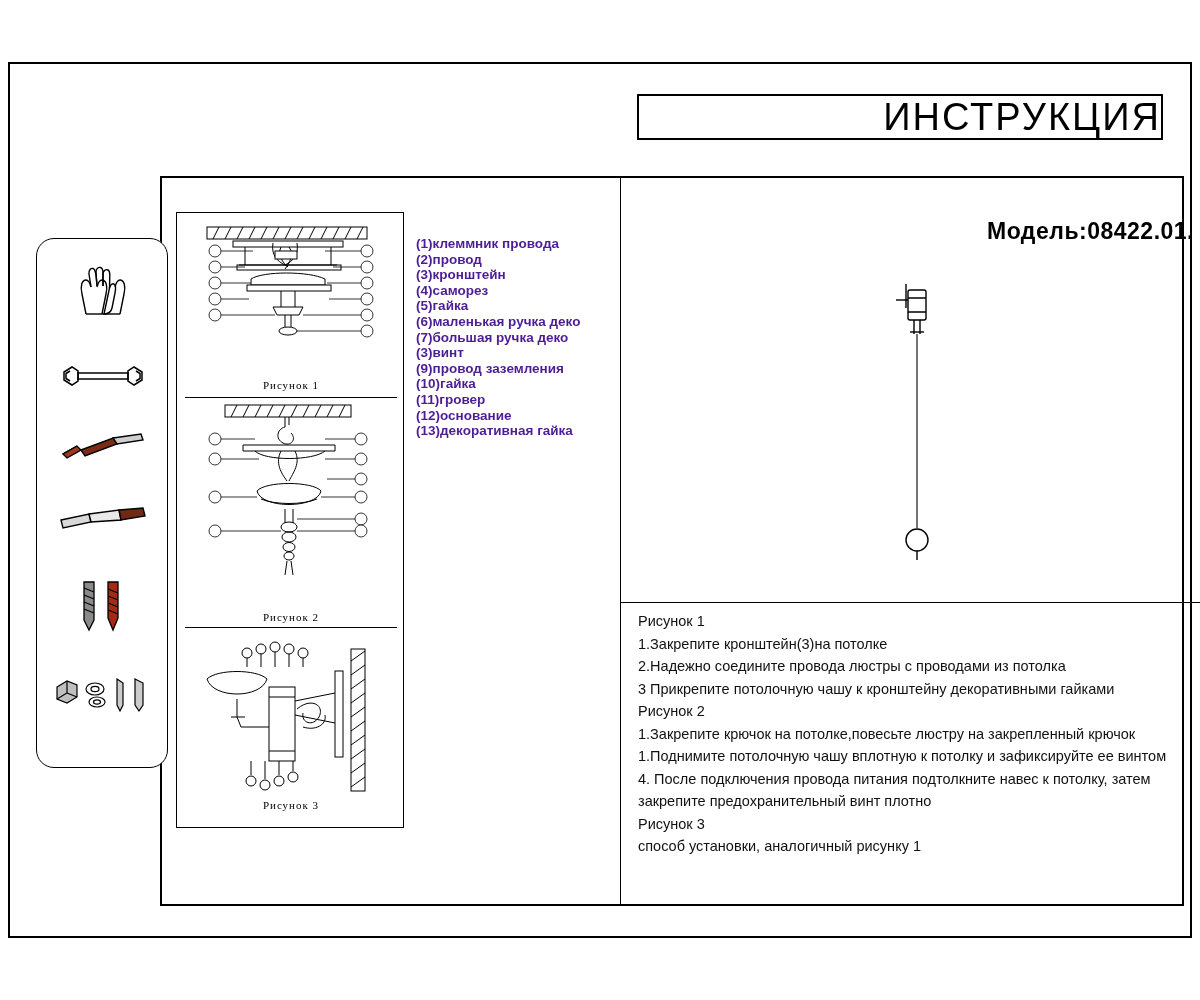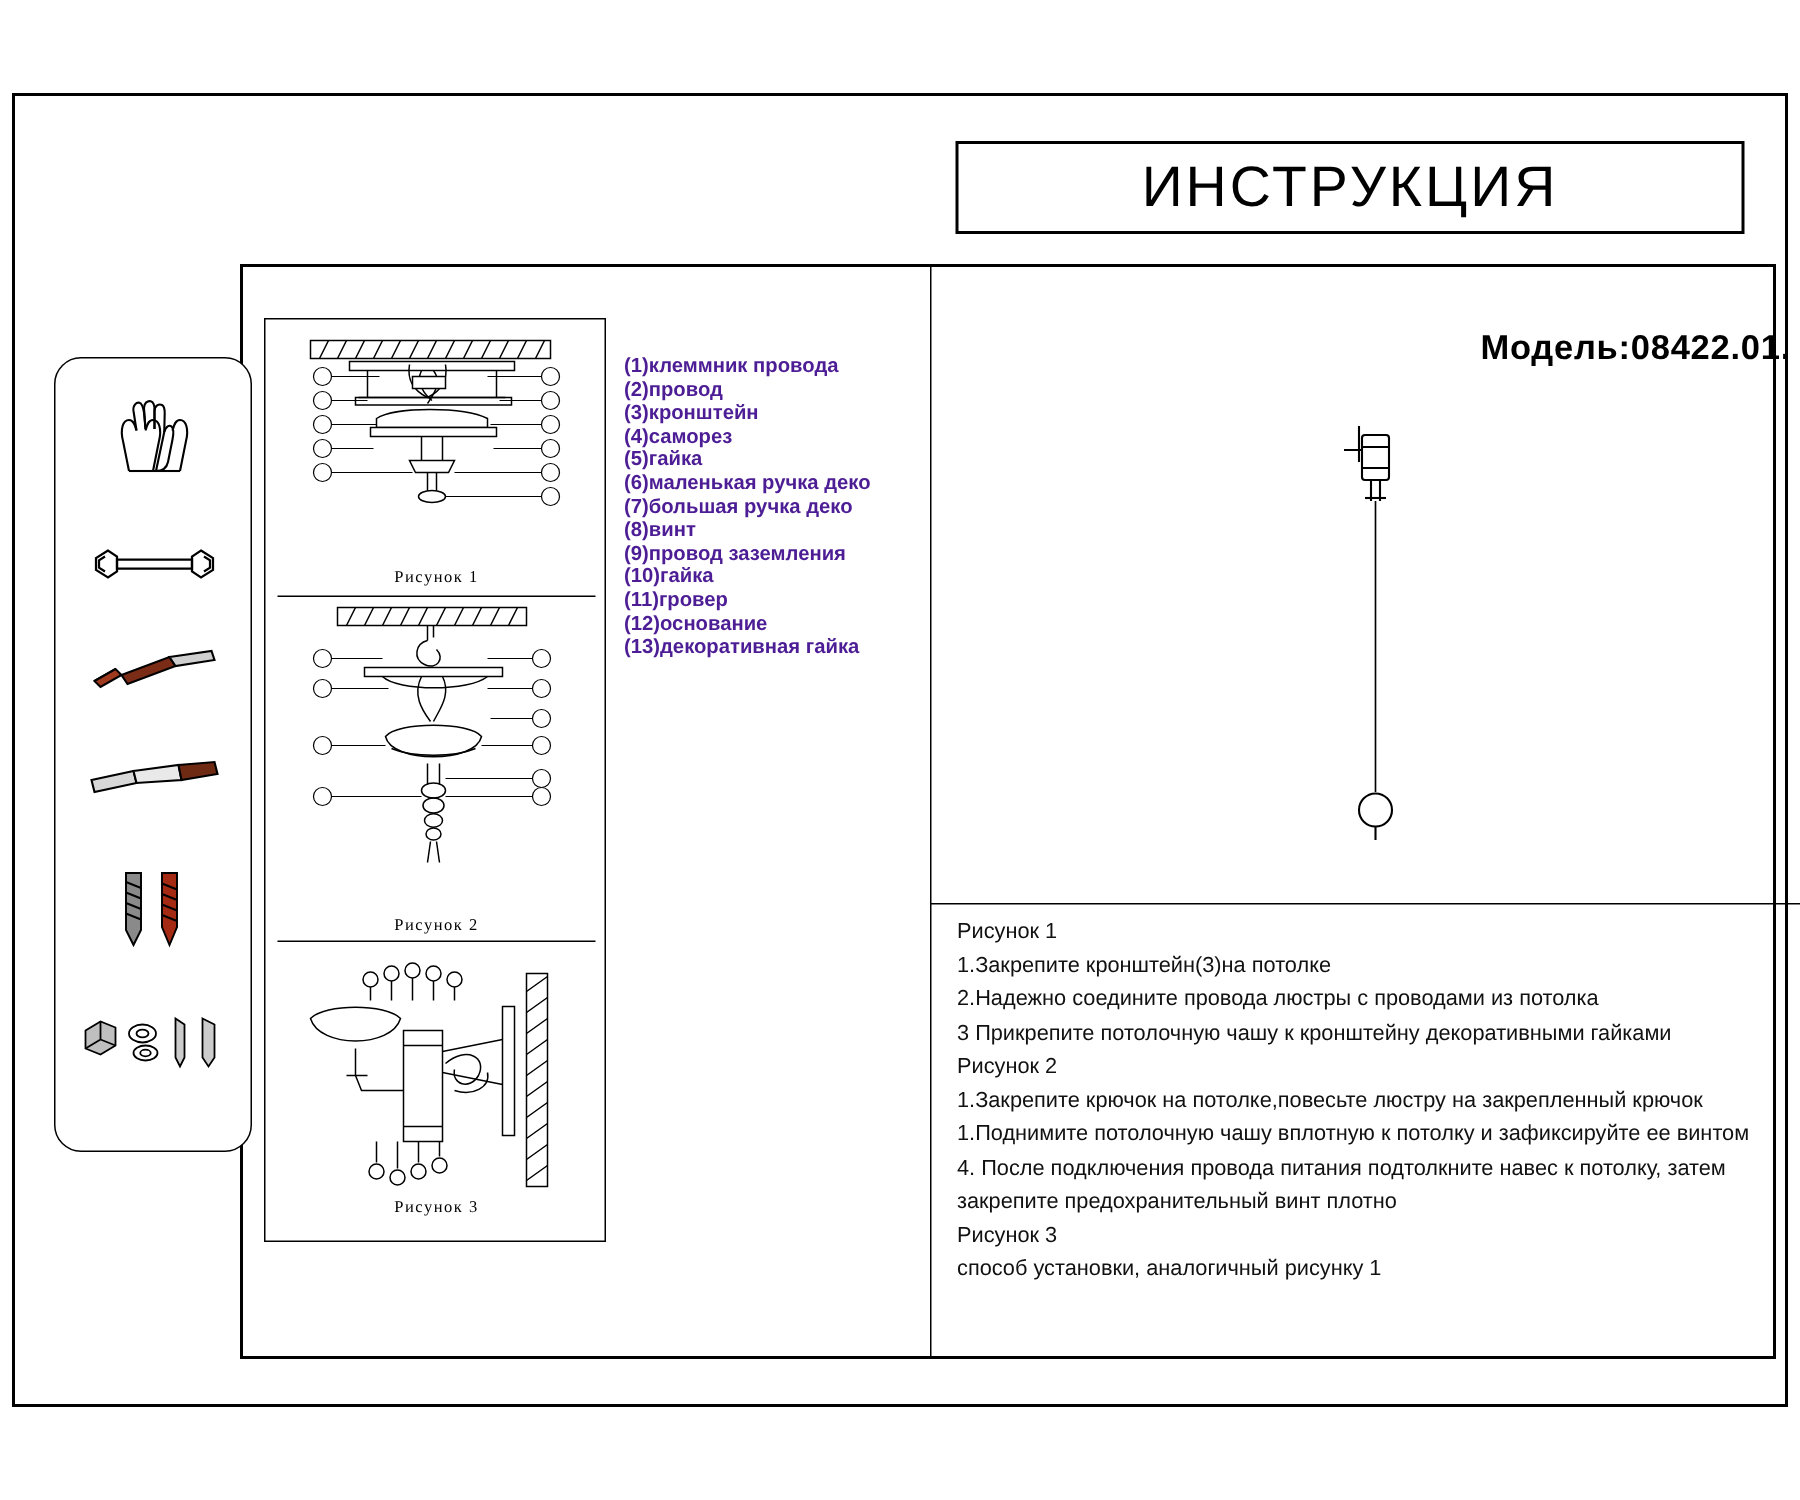--- a/index.html
+++ b/index.html
@@ -32,26 +32,26 @@
     border: 2px solid #000;
     box-sizing: border-box;
   }
 
   
   .title-box {
     position: absolute;
     left: 637px;
     top: 94px;
     width: 526px;
-    height: 62px;
+    height: 46px;
     border: 2px solid #000;
     box-sizing: border-box;
     display: flex;
     align-items: center;
-    justify-content: center;
+    justify-content: flex-end;
   }
   .title-text {
     font-size: 38px;
     letter-spacing: 2px;
     font-weight: 400;
     font-family: "Liberation Sans", sans-serif;
   }
 
   
   .main-box {
@@ -418,21 +418,21 @@
   </div>
 
   <div class="parts-list">
     <div>(1)клеммник провода</div>
     <div>(2)провод</div>
     <div>(3)кронштейн</div>
     <div>(4)саморез</div>
     <div>(5)гайка</div>
     <div>(6)маленькая ручка деко</div>
     <div>(7)большая ручка деко</div>
-    <div>(8)винт</div>
+    <div>(3)винт</div>
     <div>(9)провод заземления</div>
     <div>(10)гайка</div>
     <div>(11)гровер</div>
     <div>(12)основание</div>
     <div>(13)декоративная гайка</div>
   </div>
 
   <div class="right-col">
     <div class="vert-divider"></div>
     <div class="horiz-divider"></div>

